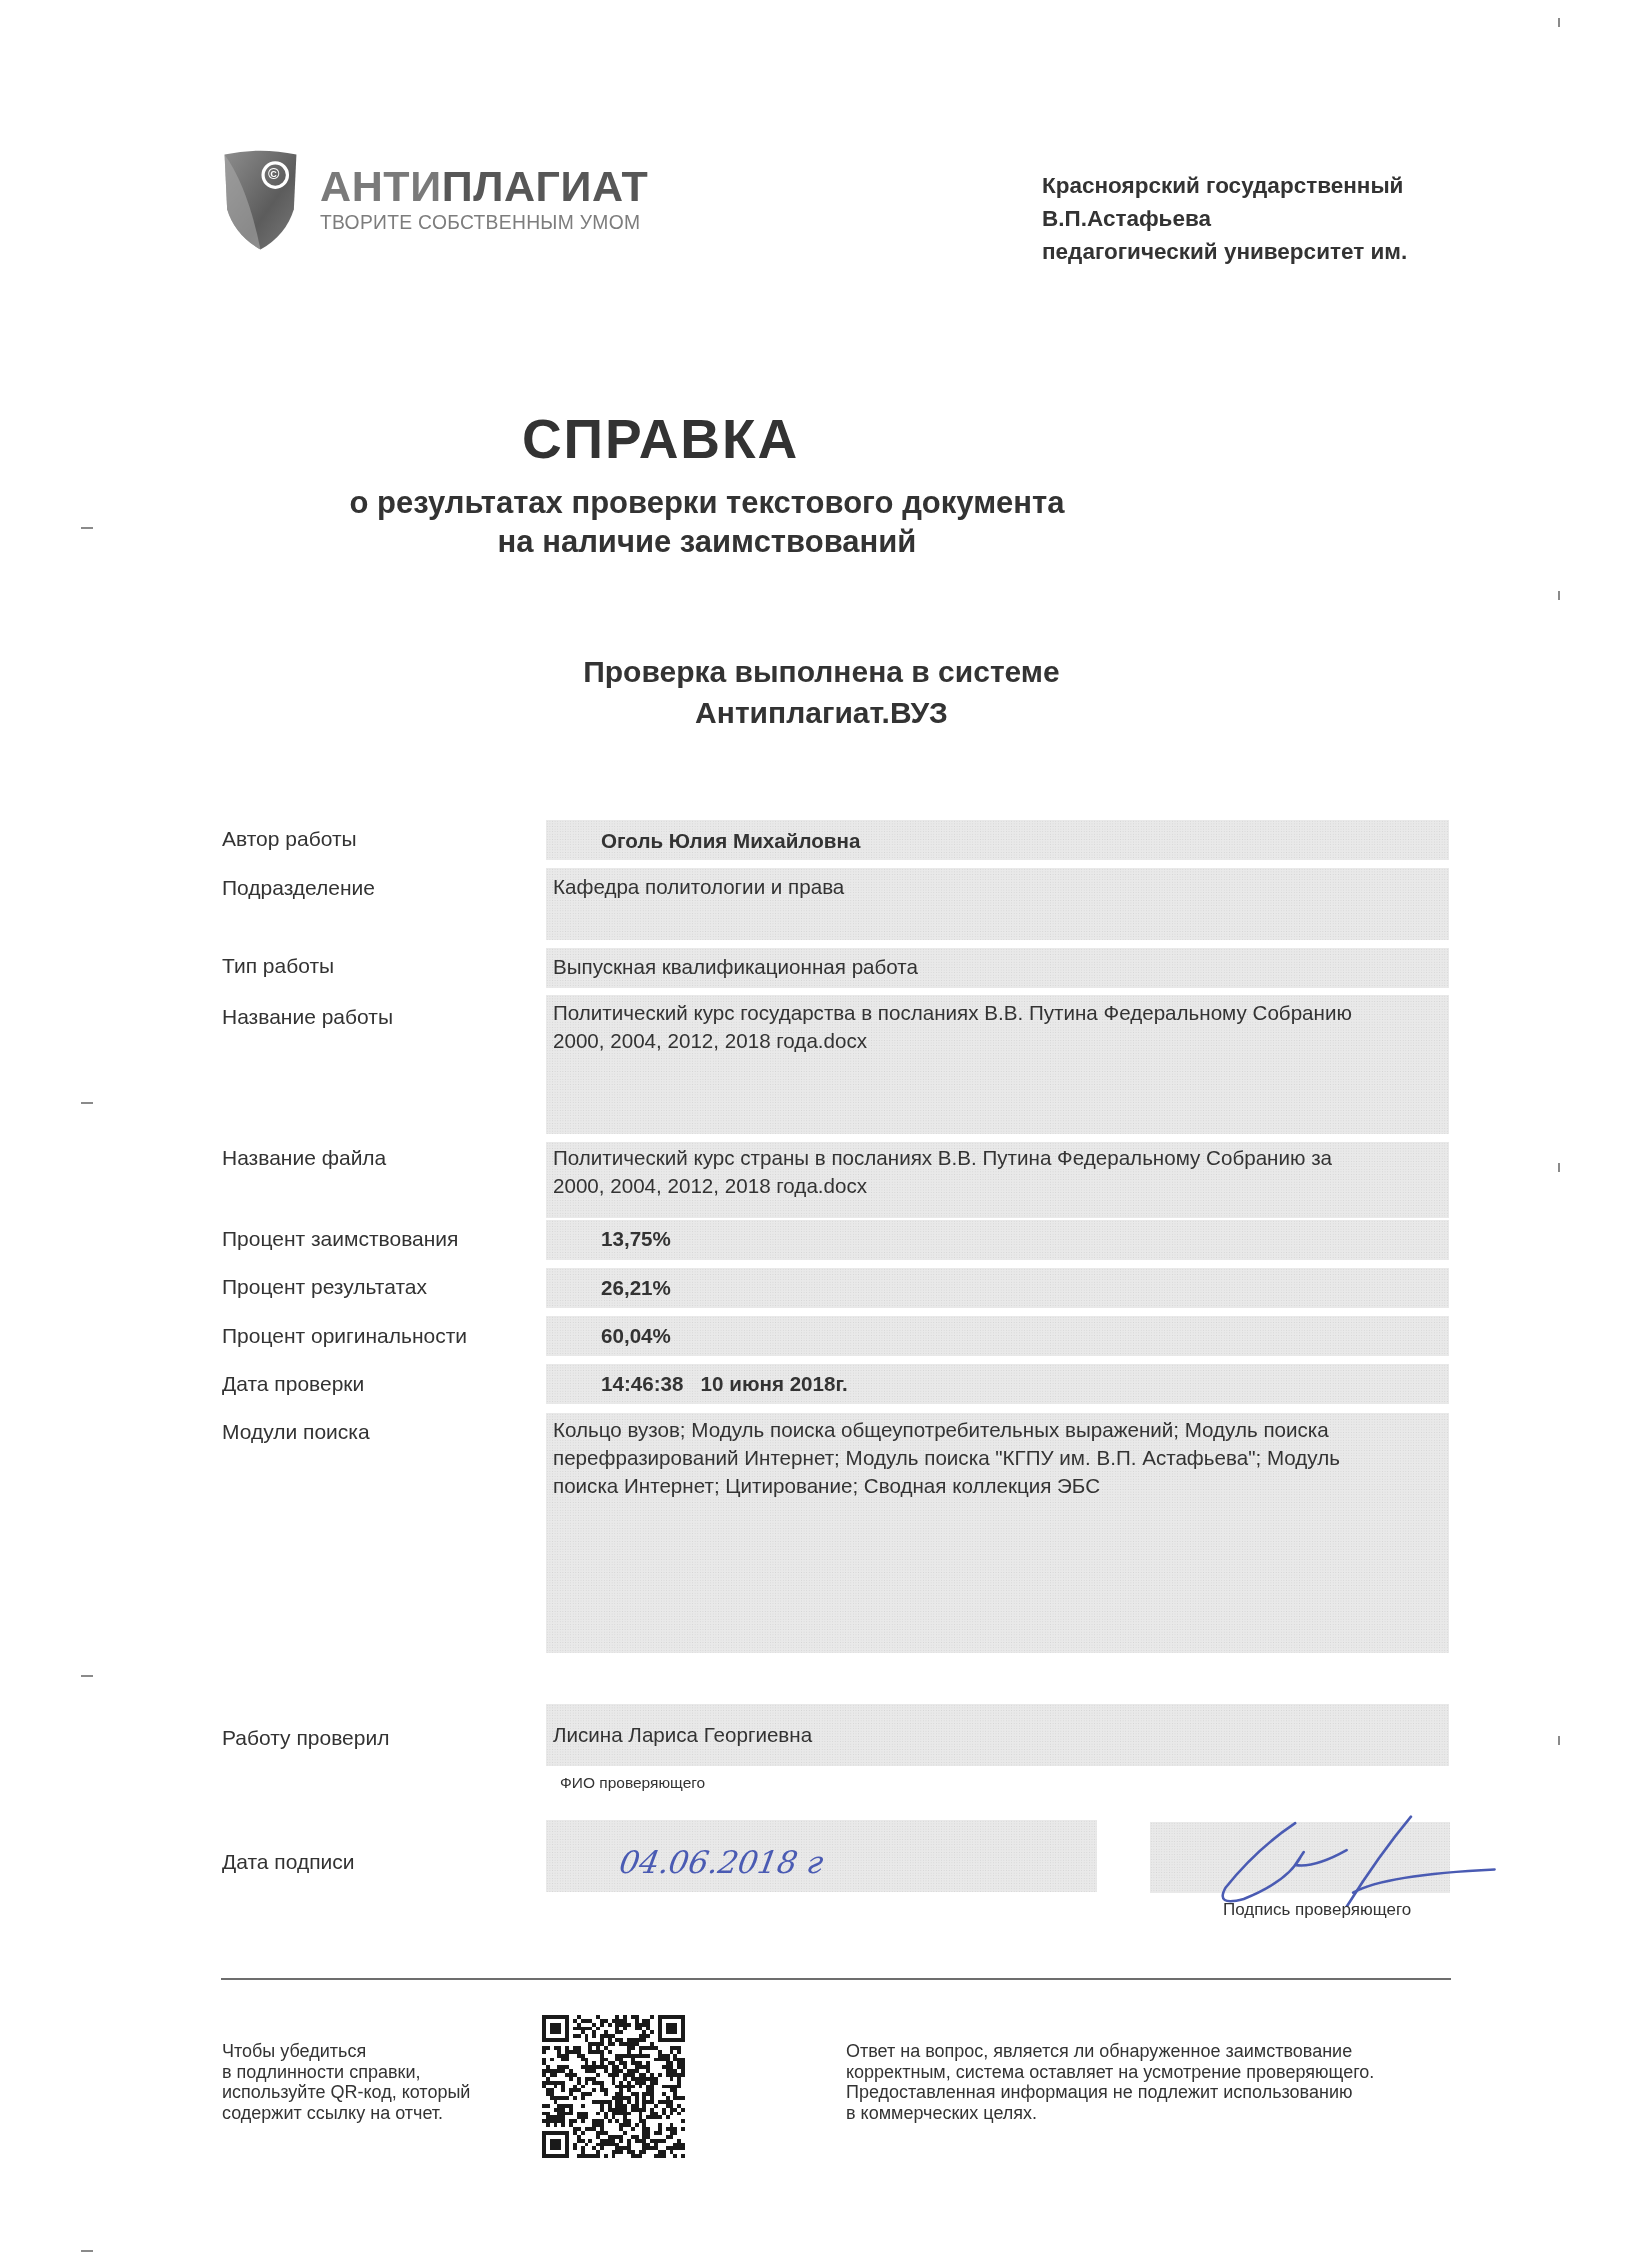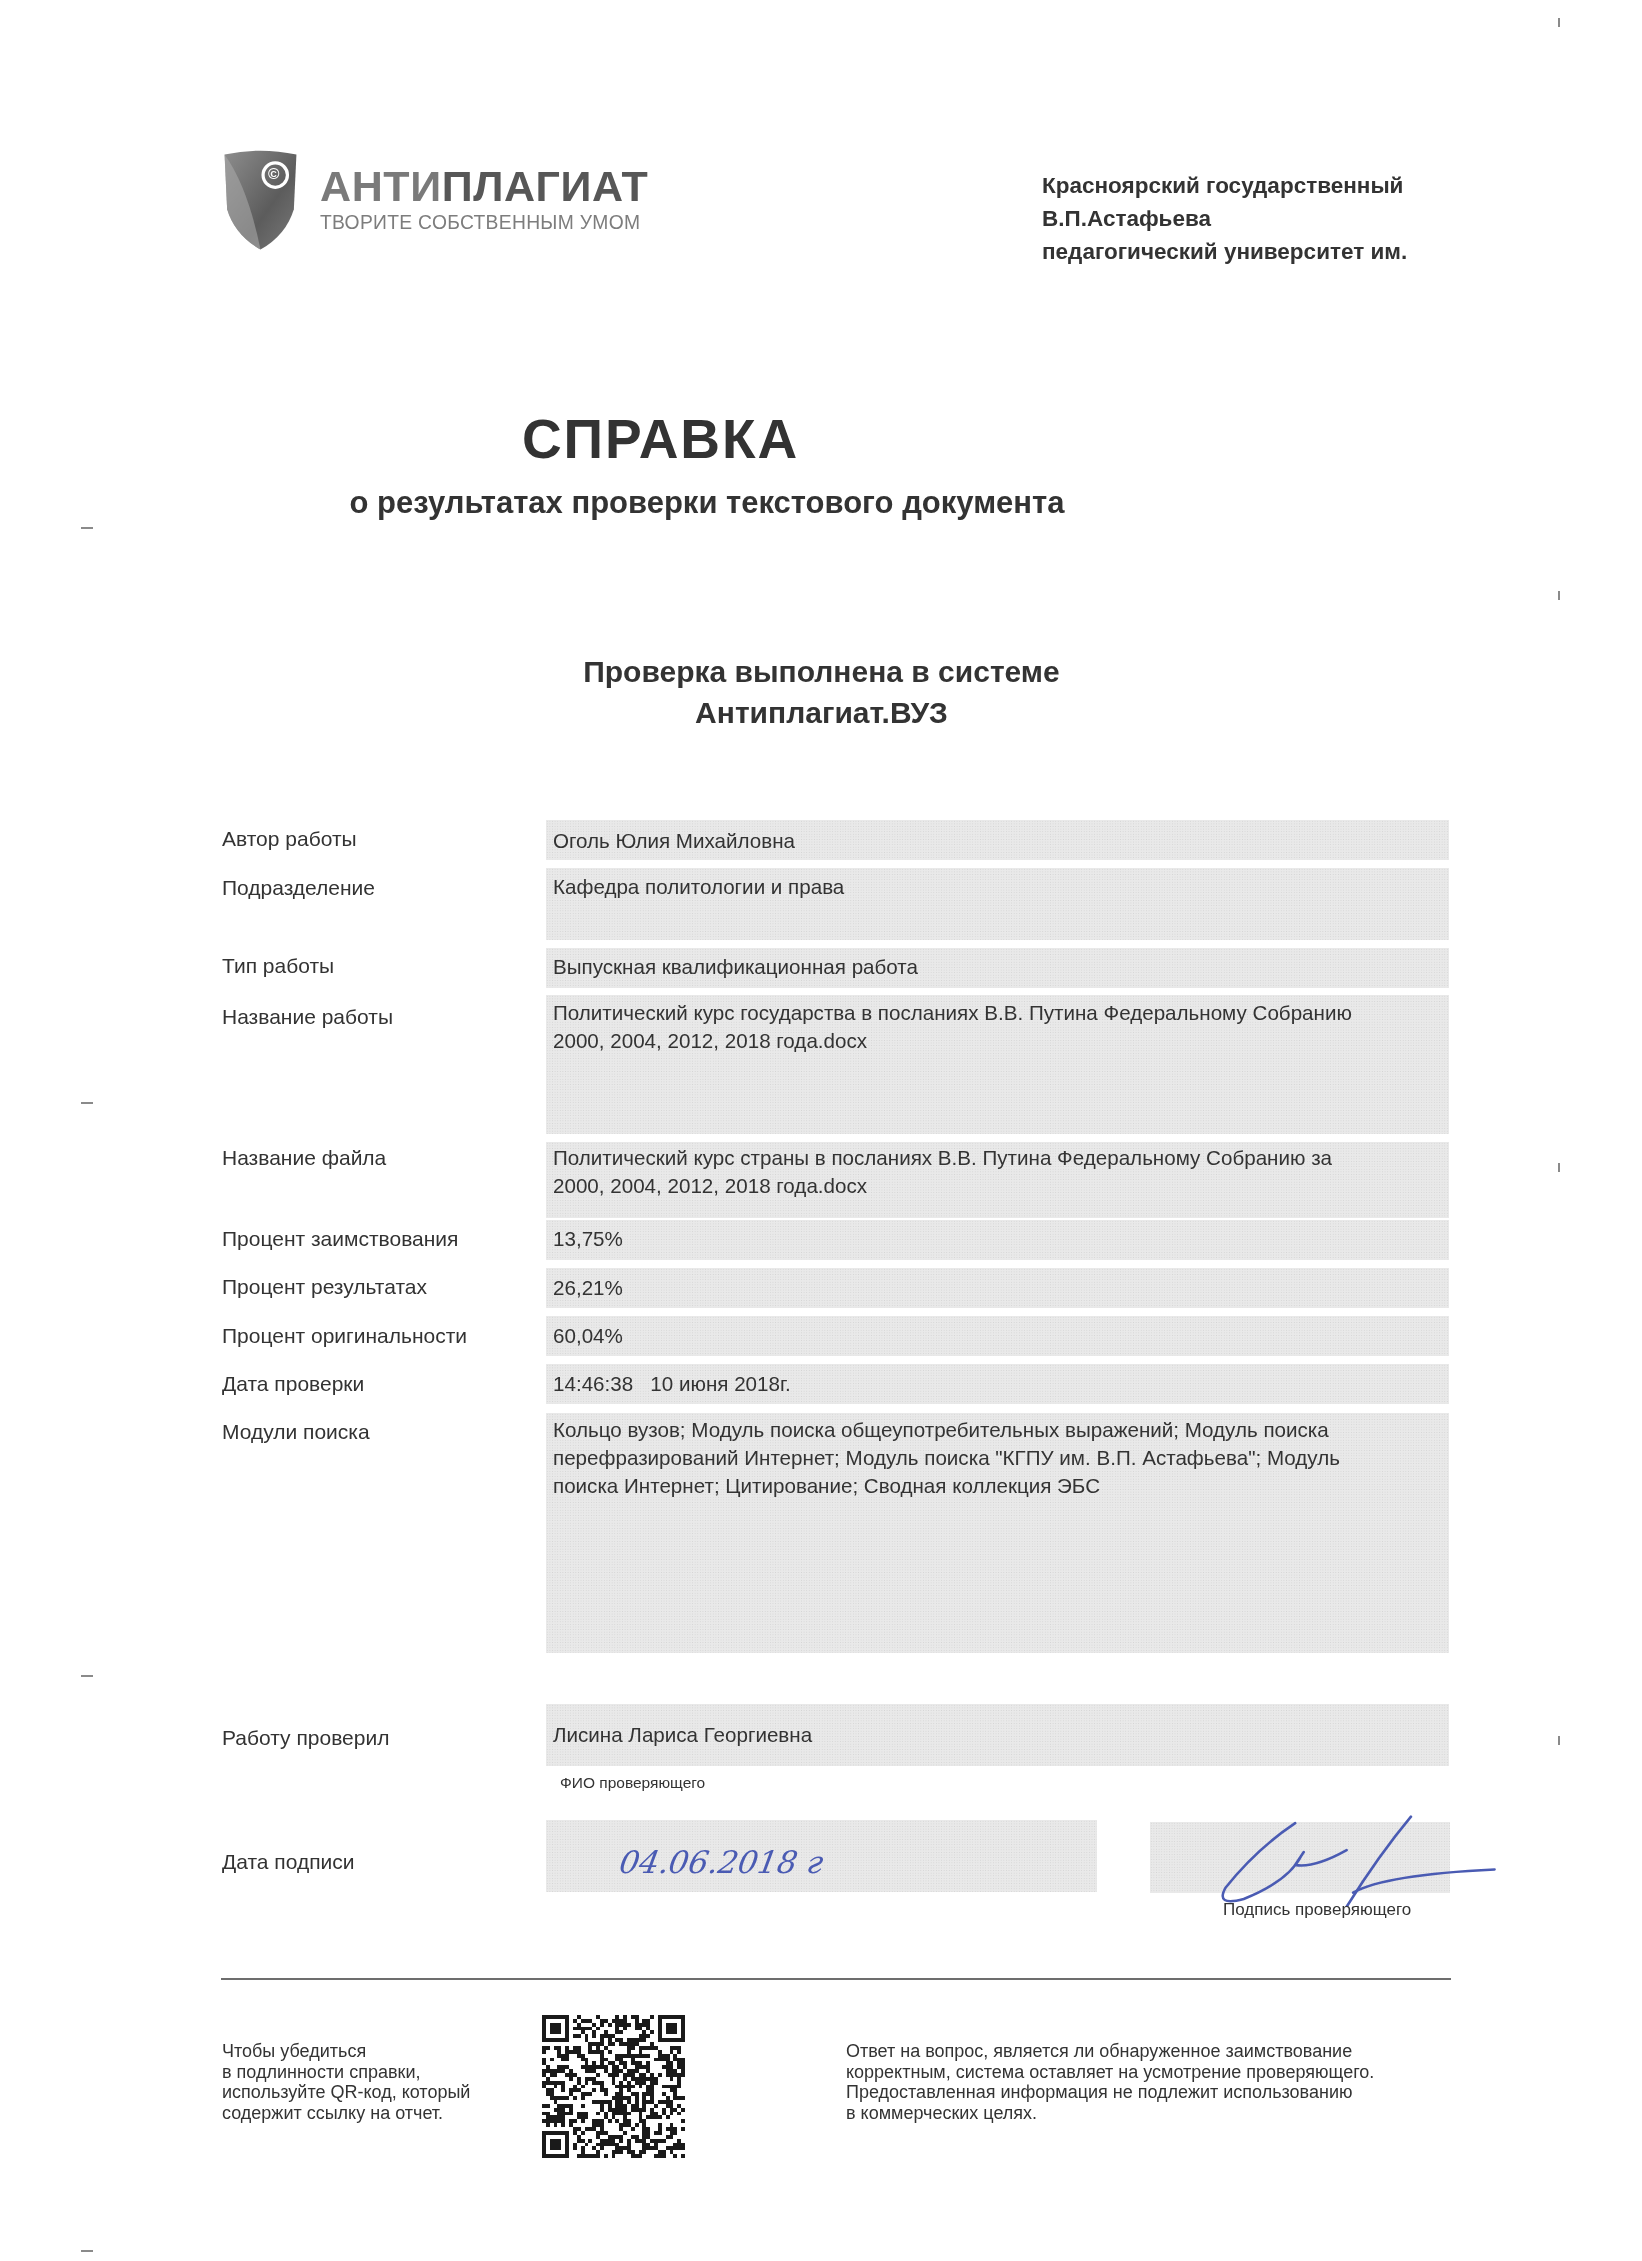--- a/index.html
+++ b/index.html
@@ -26,21 +26,21 @@
   .system { left:0; width:1643px; top:651px; text-align:center; font-size:30px; font-weight:bold; color:#333; line-height:41px; }
 
   .label { position:absolute; left:222px; font-size:21px; color:#333; line-height:1; }
   .box {
     position:absolute; left:546px; width:903px;
     background:#e9e9e9;
     background-image:radial-gradient(#d3d3d3 0.6px, transparent 0.8px);
     background-size:2.6px 2.6px;
   }
   .val { position:absolute; left:553px; font-size:20.6px; line-height:28px; color:#333; width:889px; }
-  .val.bold { font-weight:normal; }
+  .val.bold { font-weight:bold;margin-left:48px; }
 
   .sub-caption { position:absolute; font-size:15.5px; color:#333; }
 
   .hand { position:absolute; font-family:"DejaVu Serif", serif; font-style:italic; color:#4a5bb3; font-size:31px; }
 
   .divider { position:absolute; left:221px; width:1230px; top:1978px; height:1.9px; background:#6d6d6d; }
 
   .foot { position:absolute; font-size:18px; line-height:20.6px; color:#333; }
   .qr { position:absolute; left:542px; top:2015px; width:143px; height:143px; }
 </style>
@@ -78,20 +78,21 @@
 
 <div class="abs university">
   <div>Красноярский государственный</div>
   <div>В.П.Астафьева</div>
   <div>педагогический университет им.</div>
 </div>
 
 <div class="abs title">СПРАВКА</div>
 <div class="abs subtitle">
   <div>о результатах проверки текстового документа</div>
+  <div>на наличие заимствований</div>
 </div>
 <div class="abs system">
   <div>Проверка выполнена в системе</div>
   <div>Антиплагиат.ВУЗ</div>
 </div>
 
 <div class="box" style="top:820px;height:40px;"></div>
 <div class="box" style="top:868px;height:72px;"></div>
 <div class="box" style="top:948px;height:40px;"></div>
 <div class="box" style="top:995px;height:139px;"></div>

